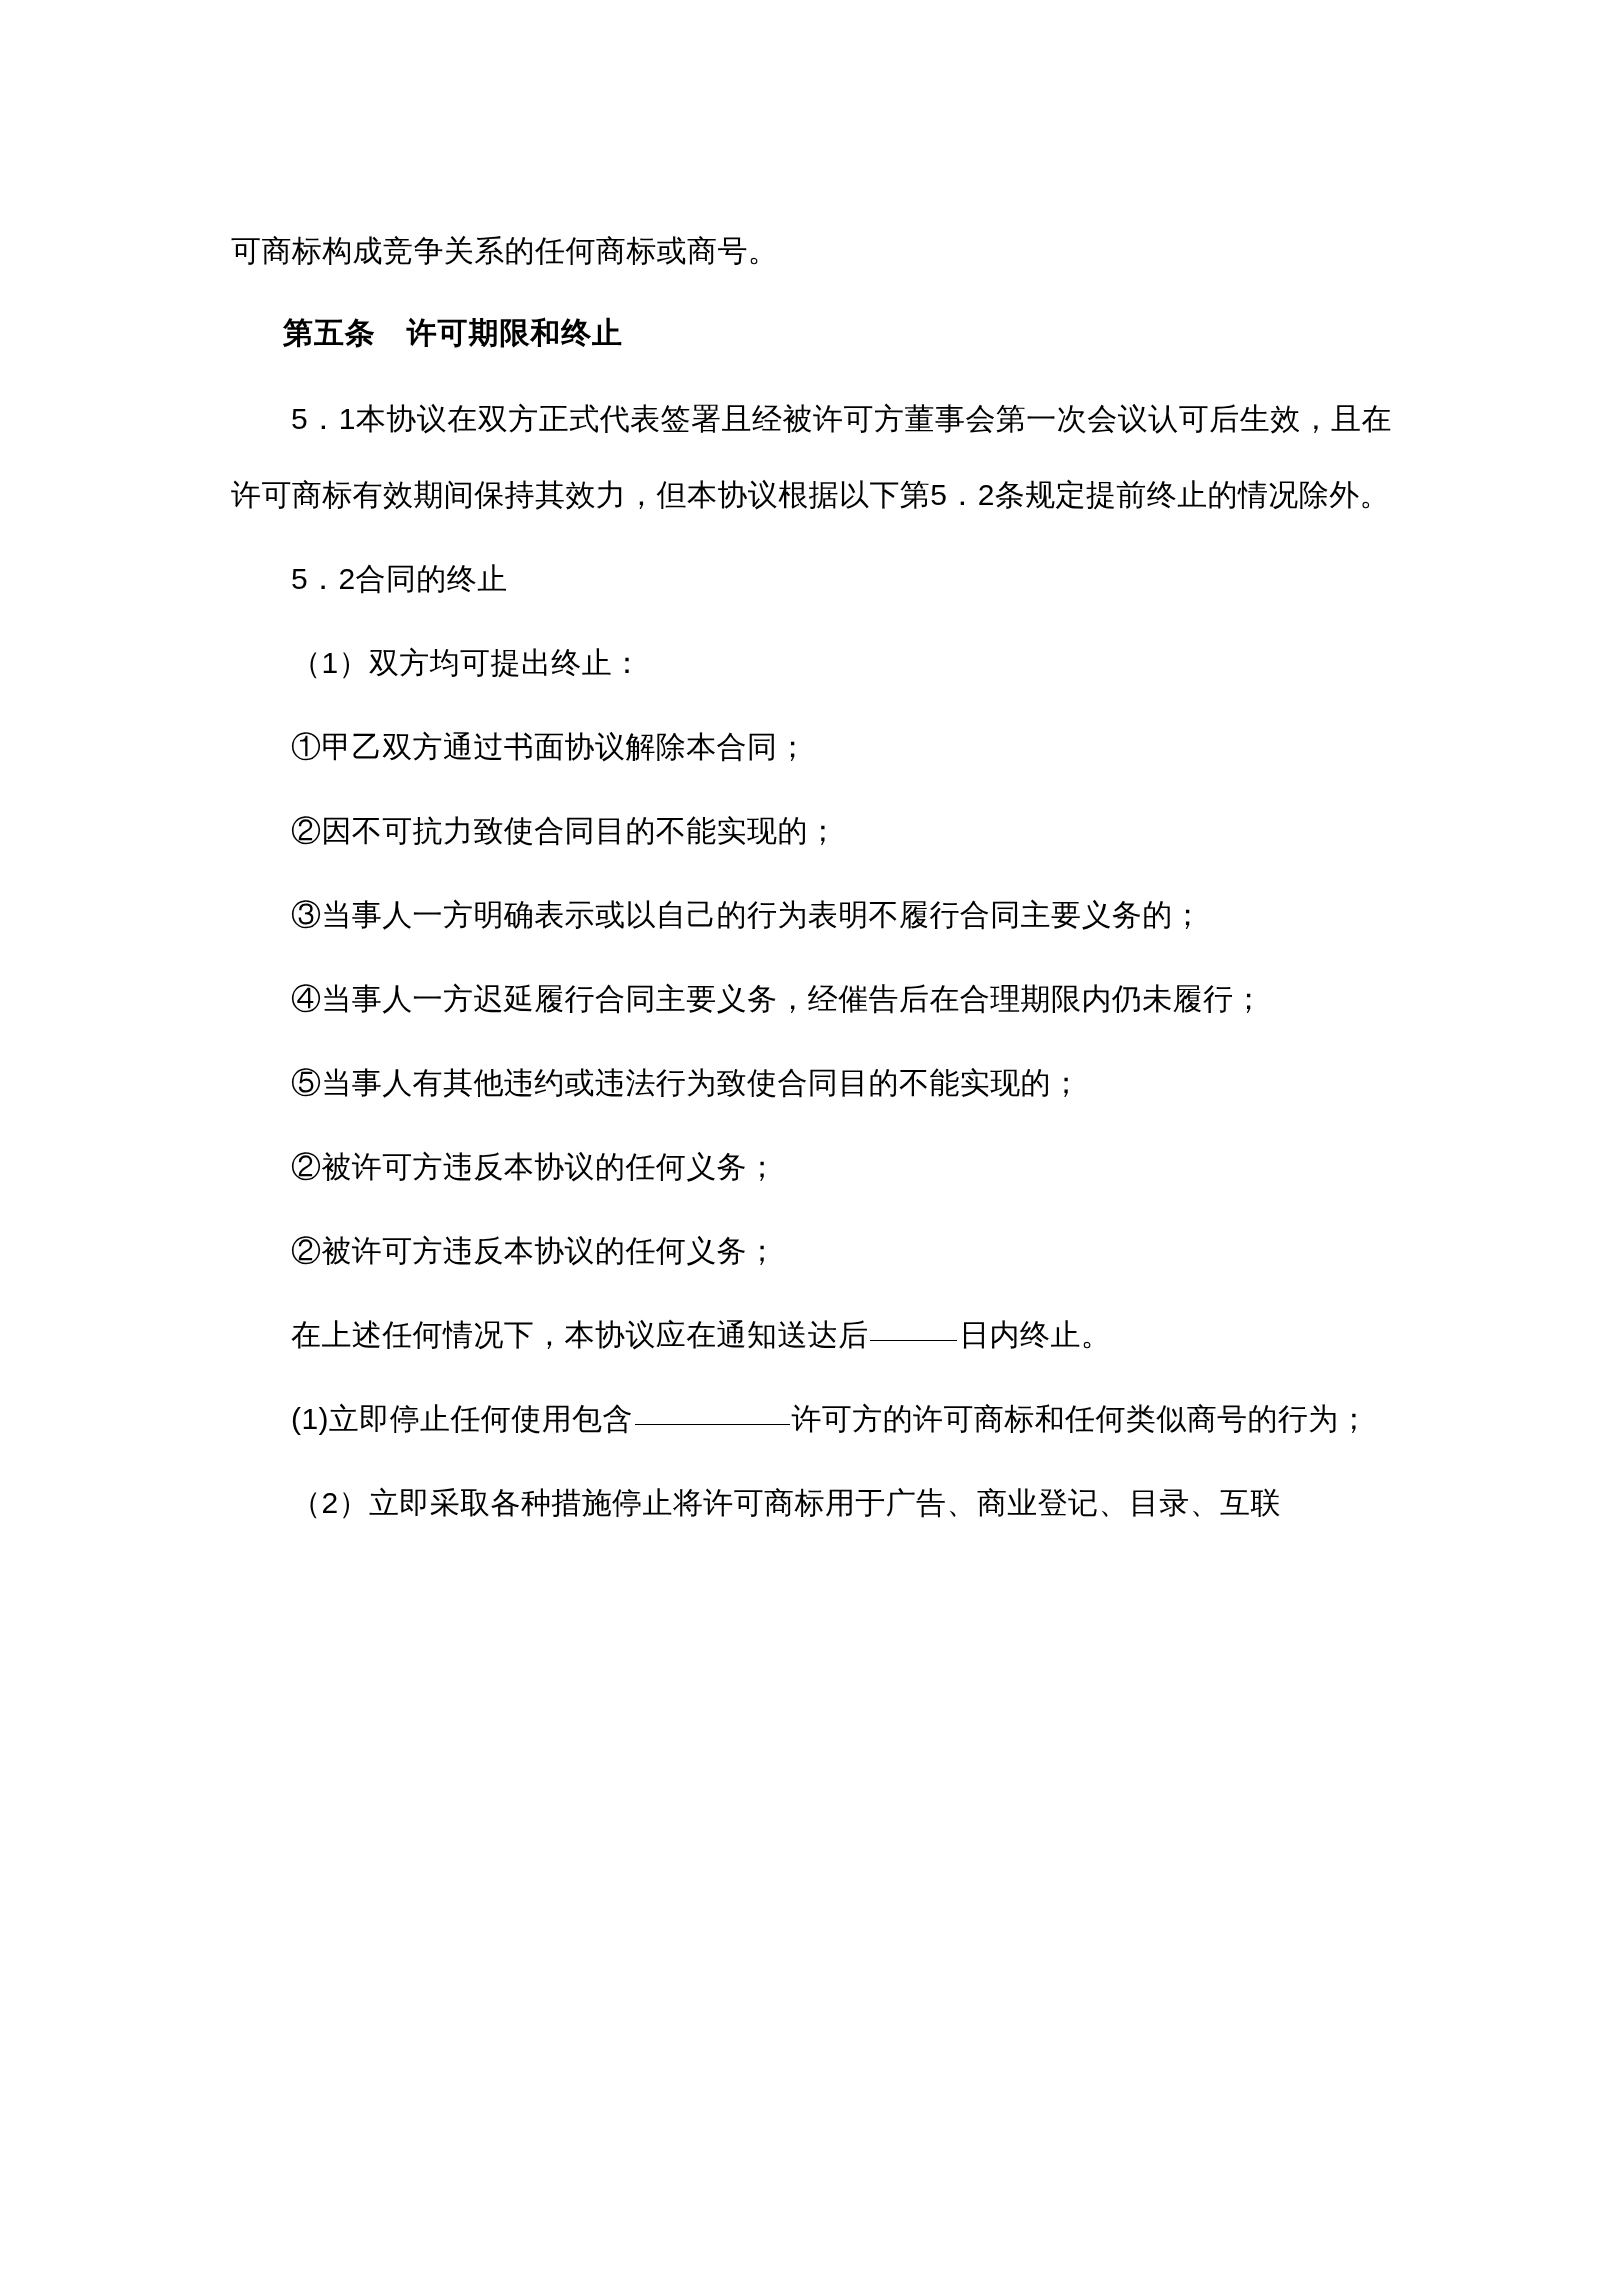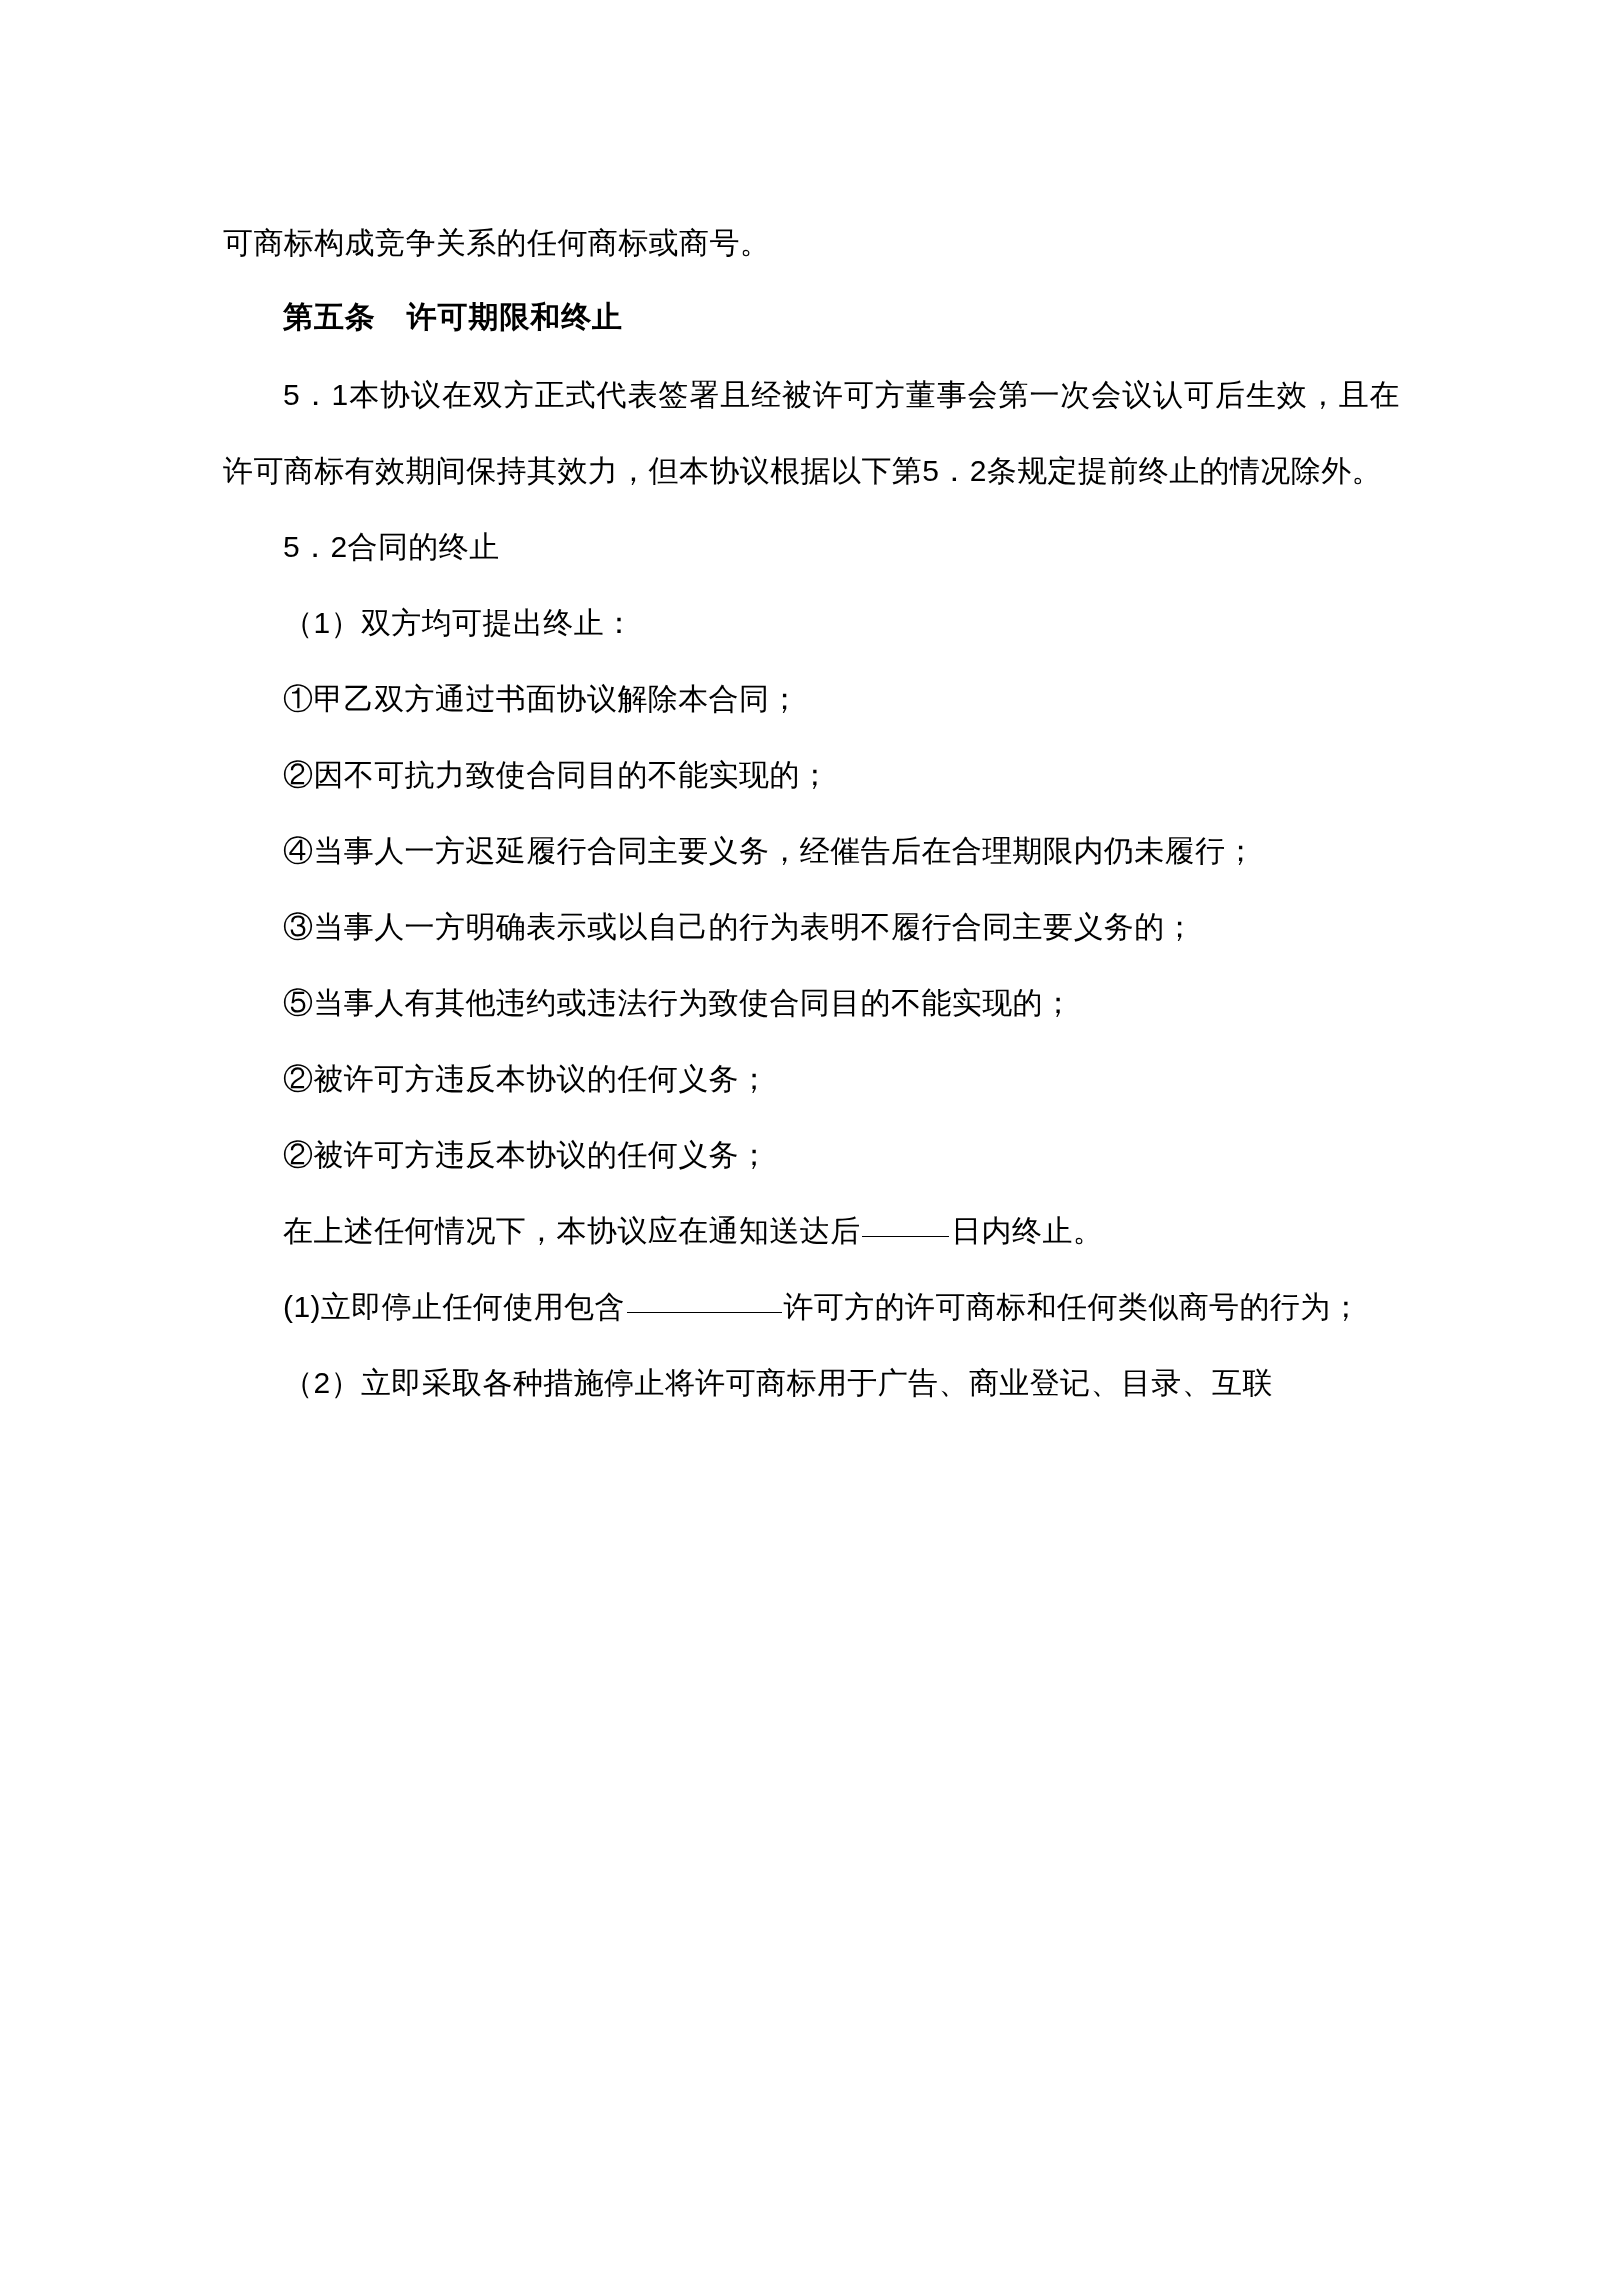--- a/index.html
+++ b/index.html
@@ -23,21 +23,21 @@
     padding: 205px 223px 0 223px;
   }
   .doc-body {
     font-size: 30px;
     line-height: 76px;
     letter-spacing: 0.4px;
     text-align: justify;
     text-justify: inter-ideograph;
   }
   .para {
-    margin: 0;
+    margin: 8px;
     text-indent: 60px;
   }
   .para.noindent {
     text-indent: 0;
   }
   .heading {
     margin: 0;
     font-weight: bold;
     text-indent: 60px;
     letter-spacing: 0.9px;
@@ -82,23 +82,23 @@
     <p class="para">5．1本协议在双方正式代表签署且经被许可方董事会第一次会议认可后生效，且在许可商标有效期间保持其效力，但本协议根据以下第5．2条规定提前终止的情况除外。</p>
 
     <p class="para">5．2合同的终止</p>
 
     <p class="para">（1）双方均可提出终止：</p>
 
     <p class="para">①甲乙双方通过书面协议解除本合同；</p>
 
     <p class="para">②因不可抗力致使合同目的不能实现的；</p>
 
+    <p class="para">③当事人一方明确表示或以自己的行为表明不履行合同主要义务的；</p>
+
     <p class="para">④当事人一方迟延履行合同主要义务，经催告后在合理期限内仍未履行；</p>
-
-    <p class="para">③当事人一方明确表示或以自己的行为表明不履行合同主要义务的；</p>
 
     <p class="para">⑤当事人有其他违约或违法行为致使合同目的不能实现的；</p>
 
 
 
     <p class="para">②被许可方违反本协议的任何义务；</p>
 
     <p class="para">②被许可方违反本协议的任何义务；</p>
 
 

